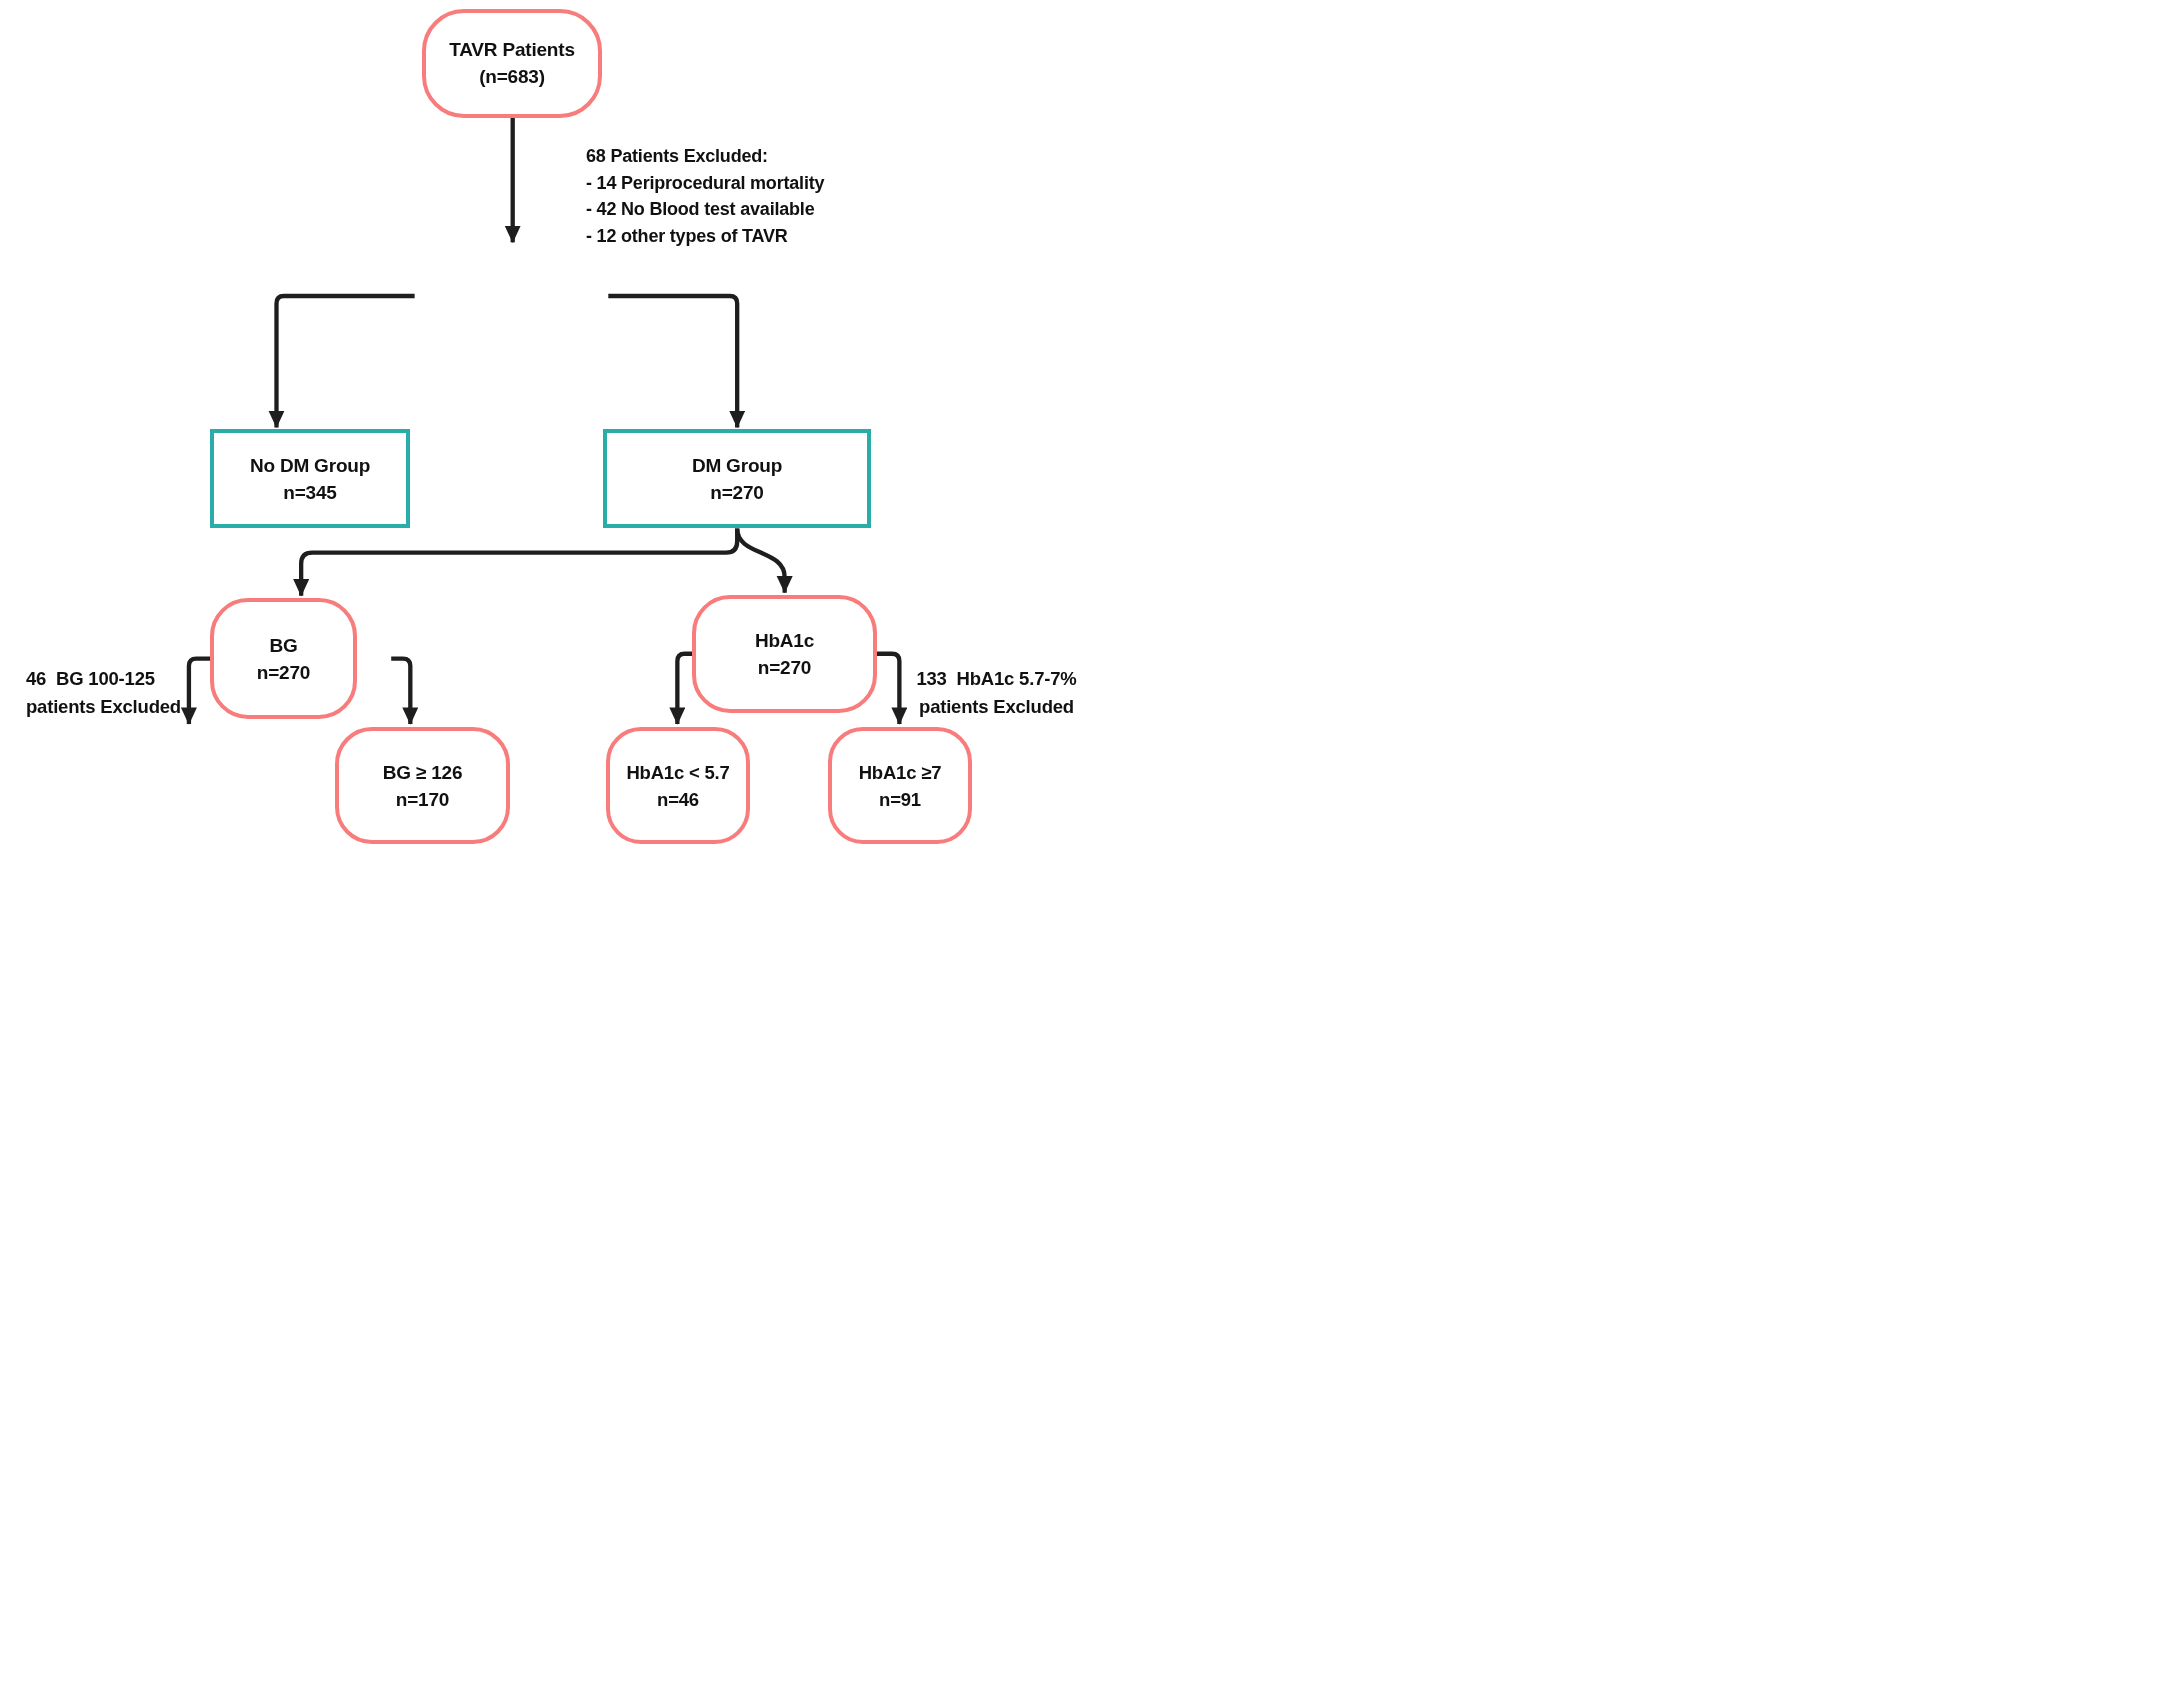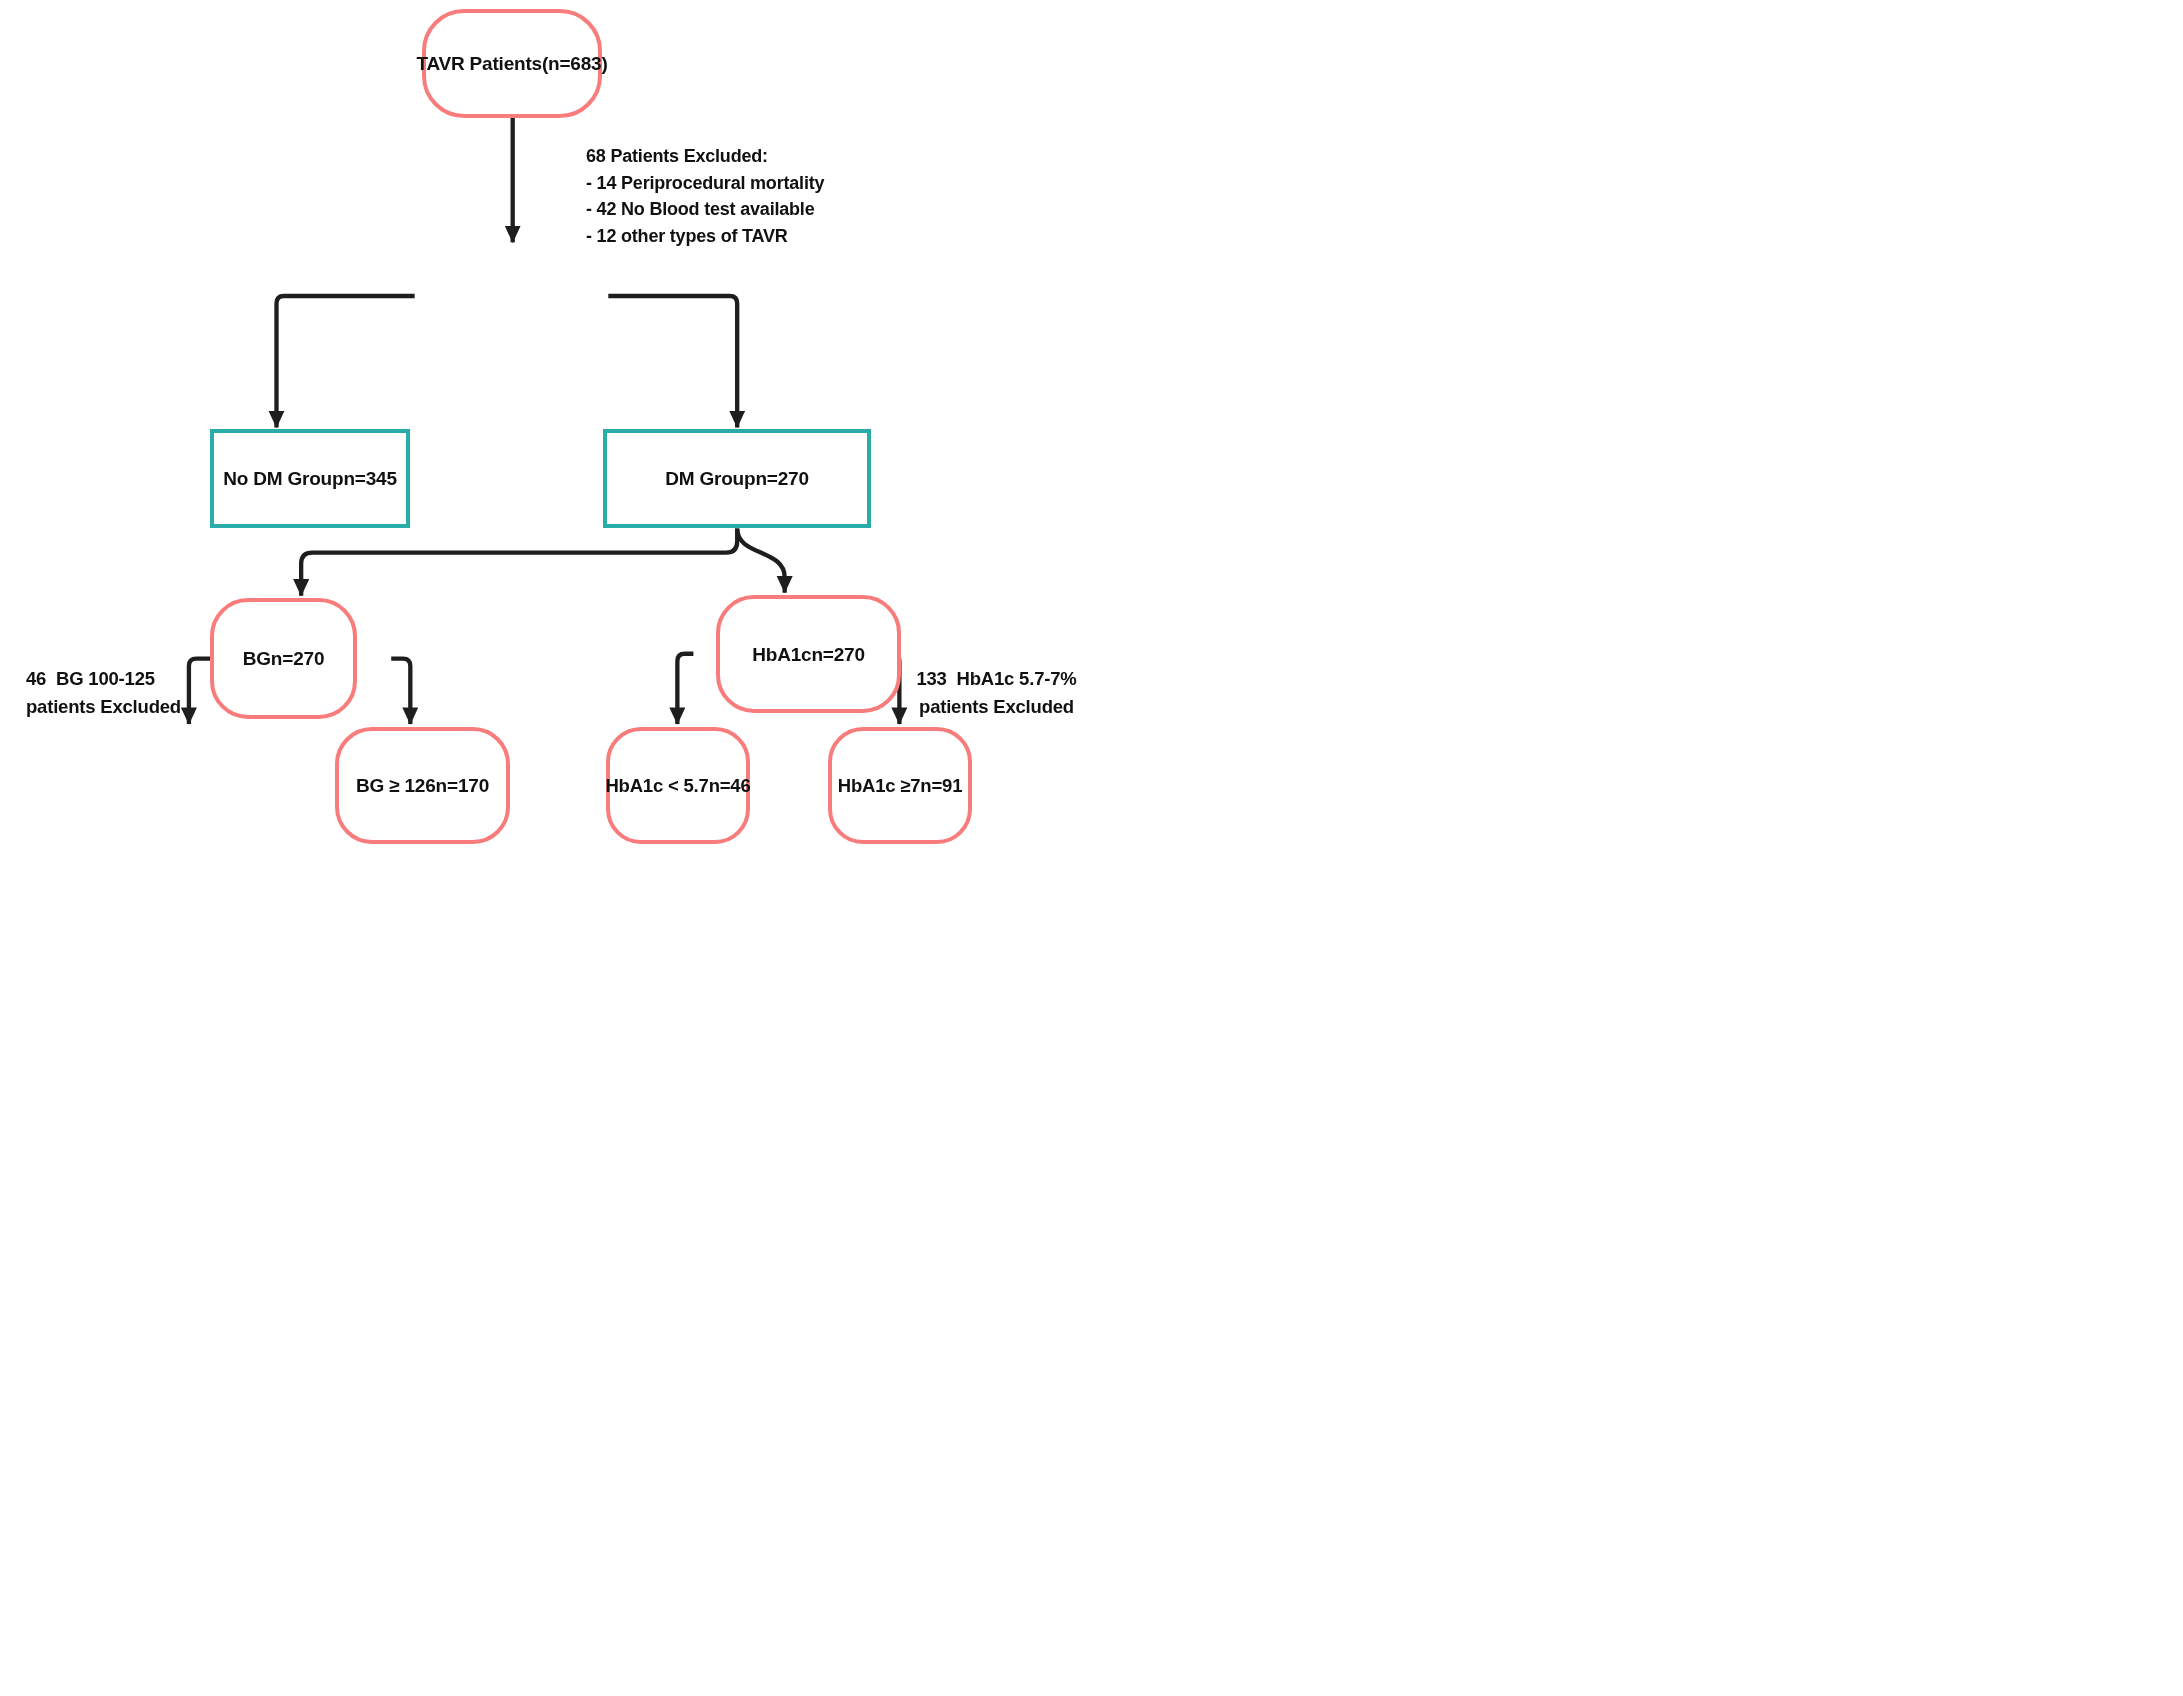--- a/index.html
+++ b/index.html
@@ -15,21 +15,21 @@
   #connector-layer {
     position: absolute;
     left: 0; top: 0;
     width: 1092px; height: 848px;
   }
   .node {
     position: absolute;
     box-sizing: border-box;
     background: #ffffff;
     display: flex;
-    flex-direction: row;
+    flex-direction: column;
     align-items: center;
     justify-content: center;
     text-align: center;
     font-weight: bold;
     letter-spacing: -0.2px;
     line-height: 27px;
     font-size: 19px;
   }
   .node.pink { border: 4.3px solid #F87C7C; }
   .node.teal { border: 4.3px solid #2AADA9; border-radius: 0; }
@@ -43,21 +43,21 @@
   #exclusion-note { font-size: 18px; line-height: 26.5px; text-align: left; }
   #bg-excluded-note { font-size: 18.5px; line-height: 28px; text-align: left; }
   #hba1c-excluded-note { font-size: 18.5px; line-height: 28px; text-align: center; }
 
   
   #node-tavr       { left: 422px;  top: 8.6px;   width: 180px; height: 109px; border-radius: 42px; }
   #node-included   { left: 413px;  top: 244px;  width: 196px; height: 104px; border-radius: 41px; }
   #node-nodm       { left: 210px;  top: 429px;  width: 200px; height: 99px; }
   #node-dm         { left: 603px;  top: 429px;  width: 268px; height: 99px; }
   #node-bg         { left: 210px;  top: 598px;  width: 147px; height: 121px; border-radius: 38px; }
-  #node-hba1c      { left: 716px; top: 595px;  width: 185px; height: 118px; border-radius: 38px; }
+  #node-hba1c      { left: 692px; top: 595px;  width: 185px; height: 118px; border-radius: 38px; }
   #node-bg-low     { left: 101px;  top: 727px; width: 177px; height: 117px; border-radius: 37px; }
   #node-bg-high    { left: 323px;  top: 727px; width: 175px; height: 117px; border-radius: 37px; margin-left: 12px; }
   #node-hba1c-low  { left: 606px;  top: 727px; width: 144px; height: 117px; border-radius: 35px; font-size: 18.5px; }
   #node-hba1c-high { left: 828px; top: 727px; width: 144px; height: 117px; border-radius: 35px; font-size: 18.5px; }
 
   #exclusion-note      { left: 586px;  top: 143px; }
   #bg-excluded-note    { left: 26px;   top: 665px; }
   #hba1c-excluded-note { left: 904px; top: 665px; width: 185px; }
 </style>
 </head>

